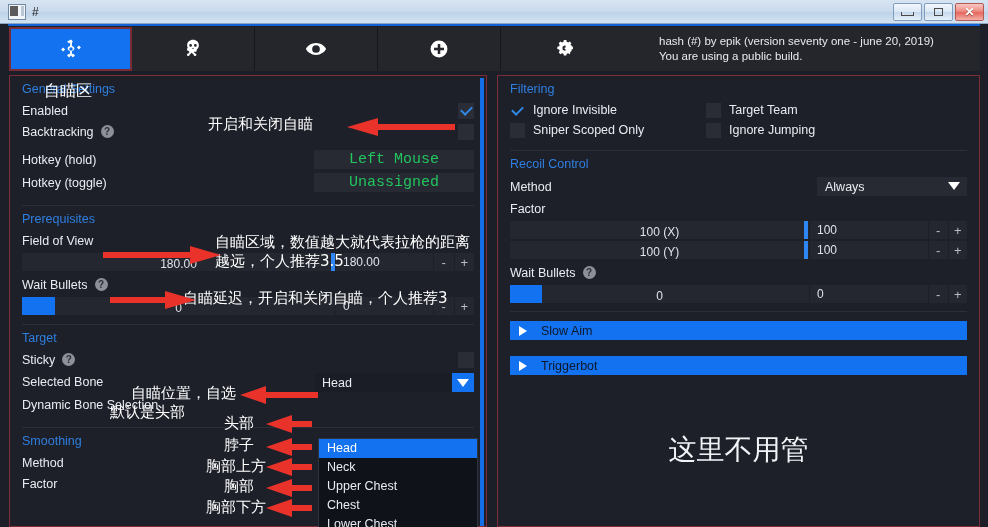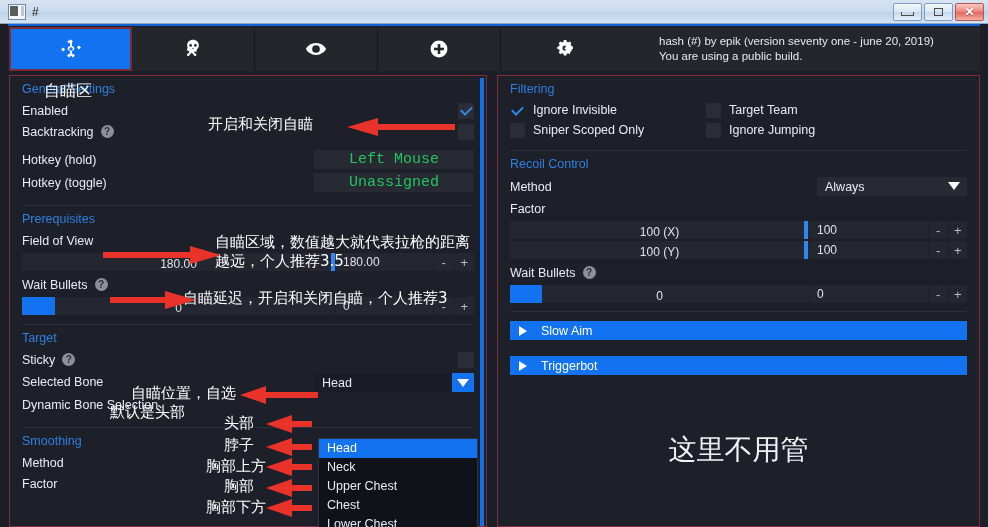--- a/index.html
+++ b/index.html
@@ -325,21 +325,21 @@
     border-left: 6px solid transparent;
     border-right: 6px solid transparent;
     border-top: 8px solid #fff;
   }
 
   .collapsebar {
     margin: 9px 12px 0 12px;
     height: 19px;
     background: #1272f0;
     display: flex; align-items: center;
-    color: #ffffff; font-size: 12.5px;
+    color: #0f172a; font-size: 12.5px;
   }
   .collapsebar .caret {
     width: 0; height: 0;
     border-top: 5px solid transparent;
     border-bottom: 5px solid transparent;
     border-left: 8px solid #fff;
     margin: 0 14px 0 9px;
   }
 
   .bignote {

